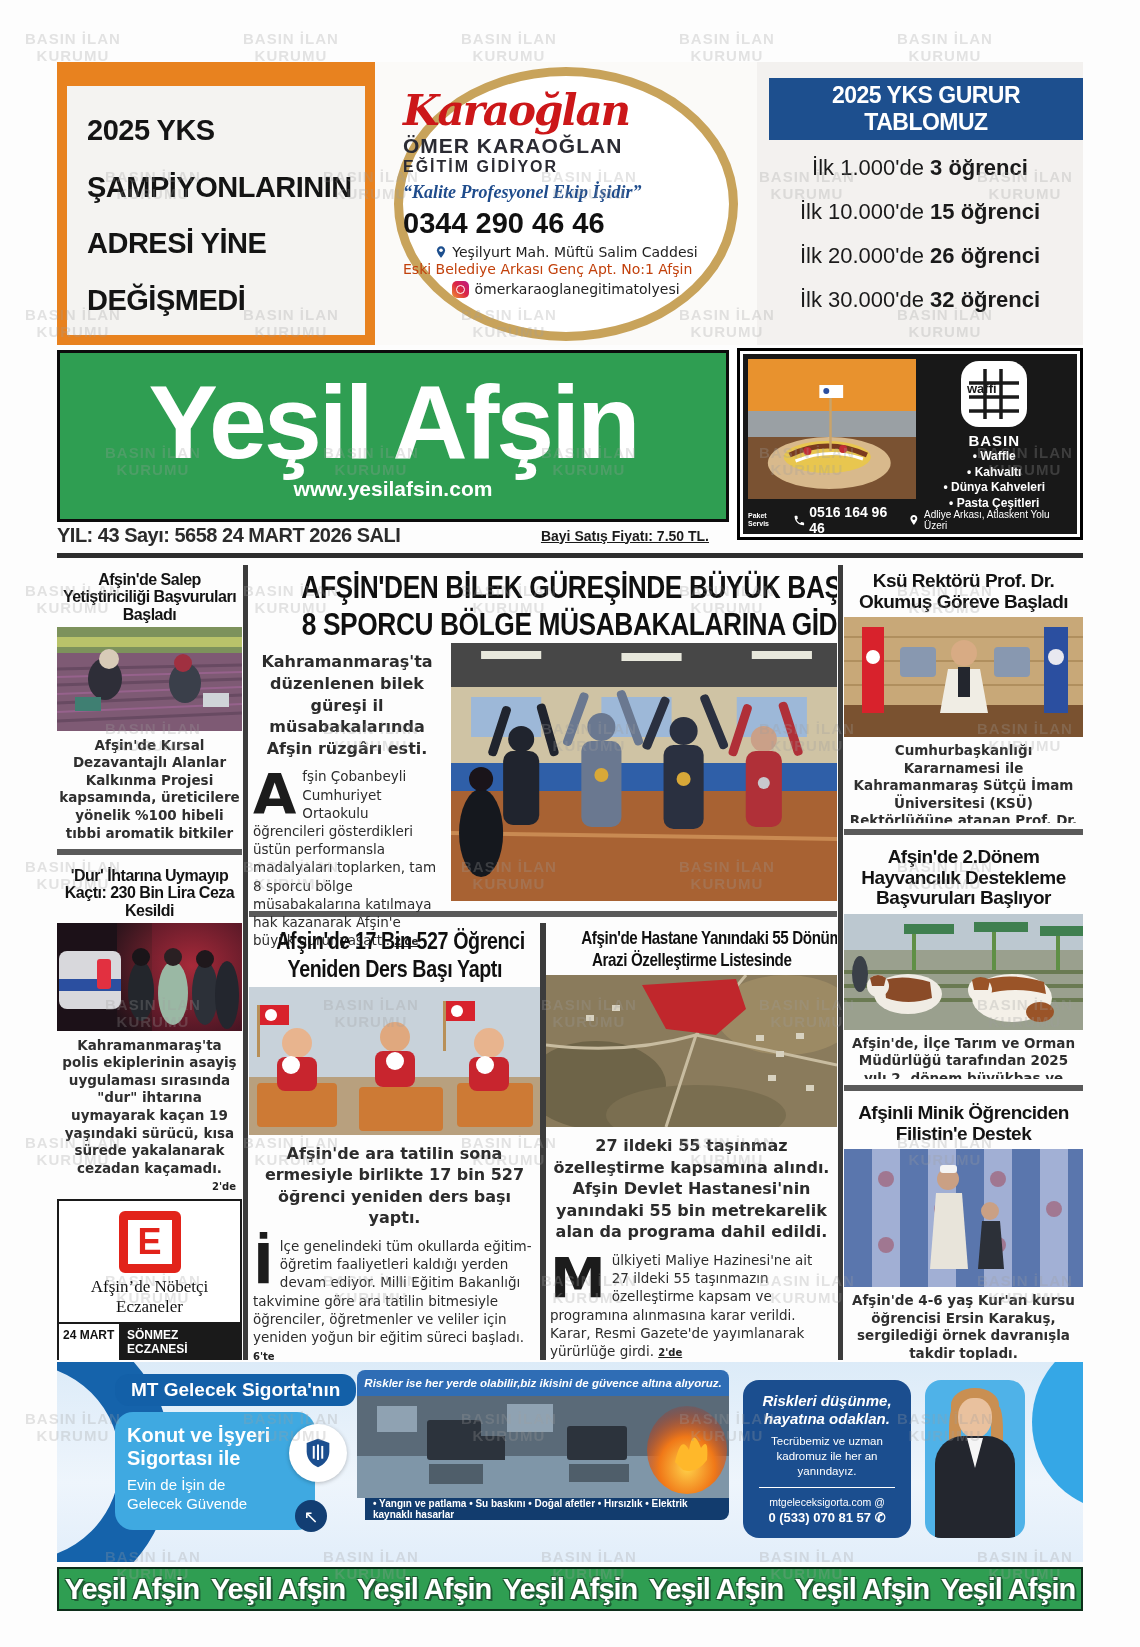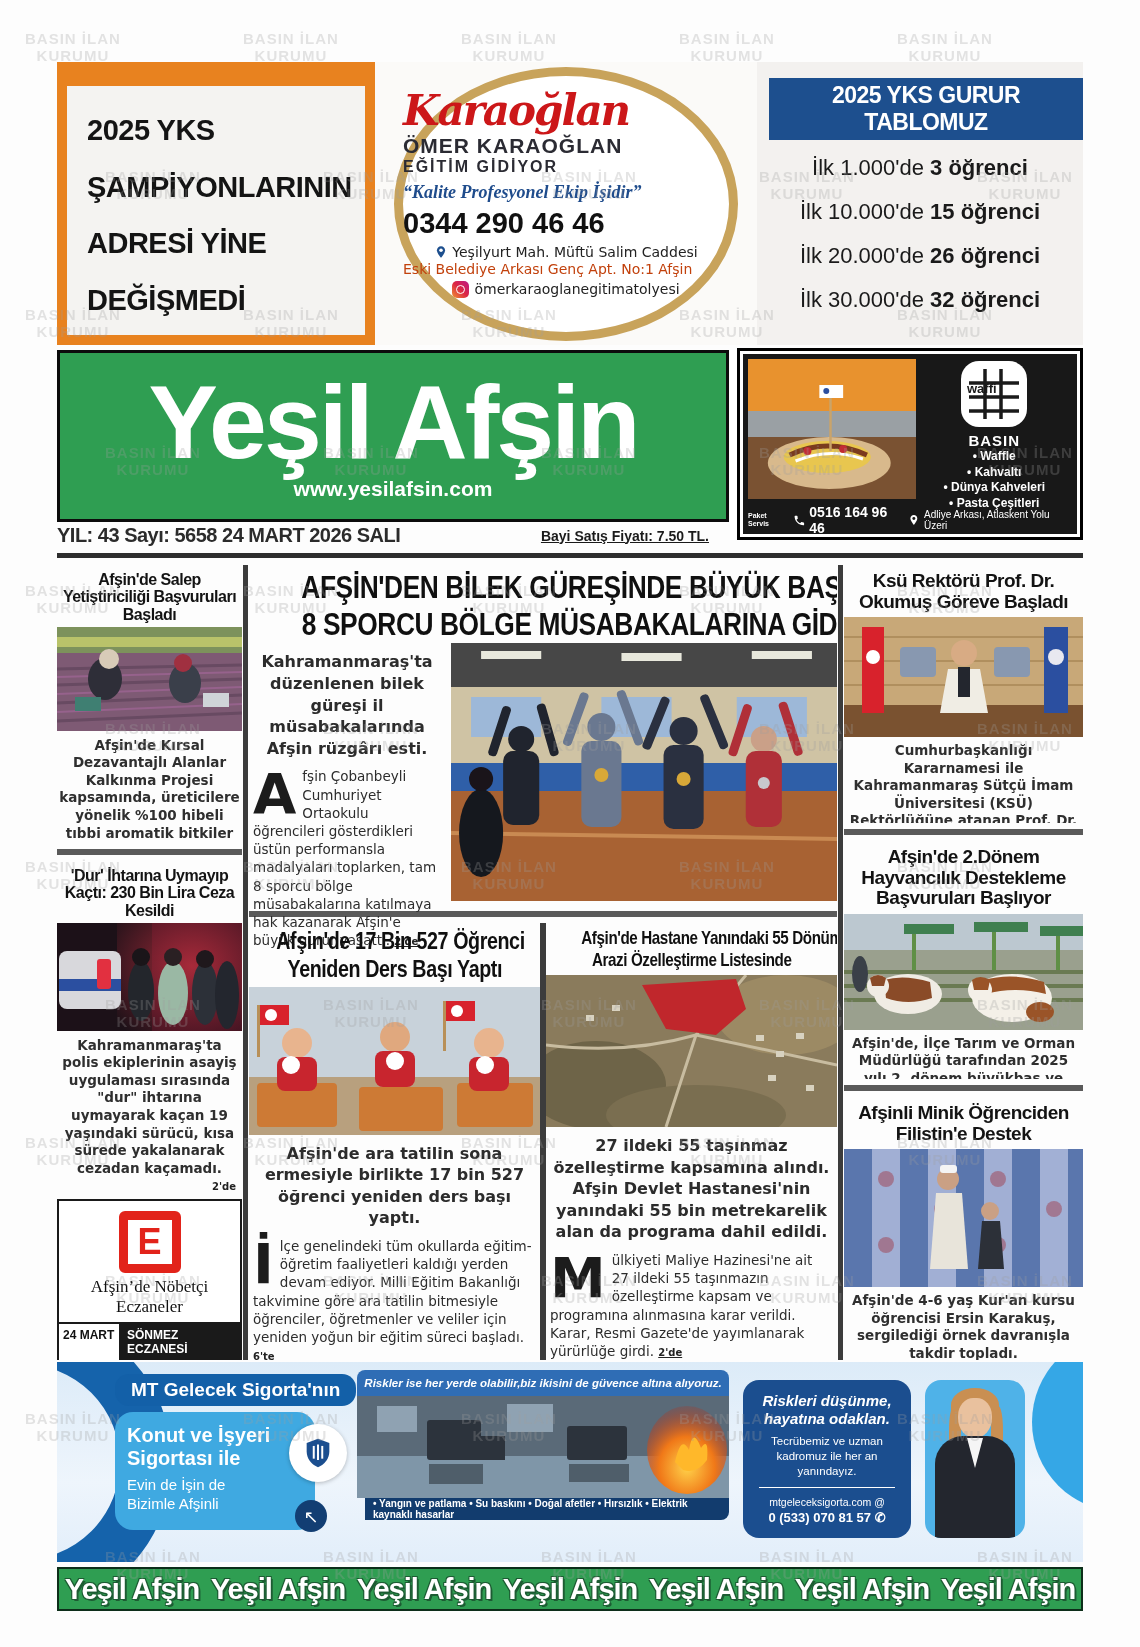--- a/index.html
+++ b/index.html
@@ -565,21 +565,21 @@
       <p class="rsum">Afşin'de 4-6 yaş Kur'an kursu öğrencisi Ersin Karakuş, sergilediği örnek davranışla takdir topladı.</p>
 
     </article>
   </div>
 
   <section class="ins">
     <div class="ins-arc"></div>
     <div class="ins-pill">MT Gelecek Sigorta'nın</div>
     <div class="ins-box">
       <div class="ins-prod"><span>Konut  ve İşyeri</span><br><span>Sigortası ile</span></div>
-      <div class="ins-tag"><span>Evin de İşin de</span><br><span>Bizimle Afşinli</span></div>
+      <div class="ins-tag"><span>Evin de İşin de</span><br><span>Gelecek Güvende</span></div>
     </div>
     <div class="ins-shield">
       <svg width="34" height="34" viewBox="0 0 24 24">
           <path d="M12 2l8 3v6c0 5-3.4 9.3-8 11-4.6-1.7-8-6-8-11V5l8-3z" fill="#1b4e8f"></path>
           <g stroke="#fff" stroke-width="1.4">
             <line x1="9" y1="7" x2="9" y2="16"></line>
             <line x1="12" y1="6" x2="12" y2="17"></line>
             <line x1="15" y1="7" x2="15" y2="16"></line>
           </g>
         </svg>

